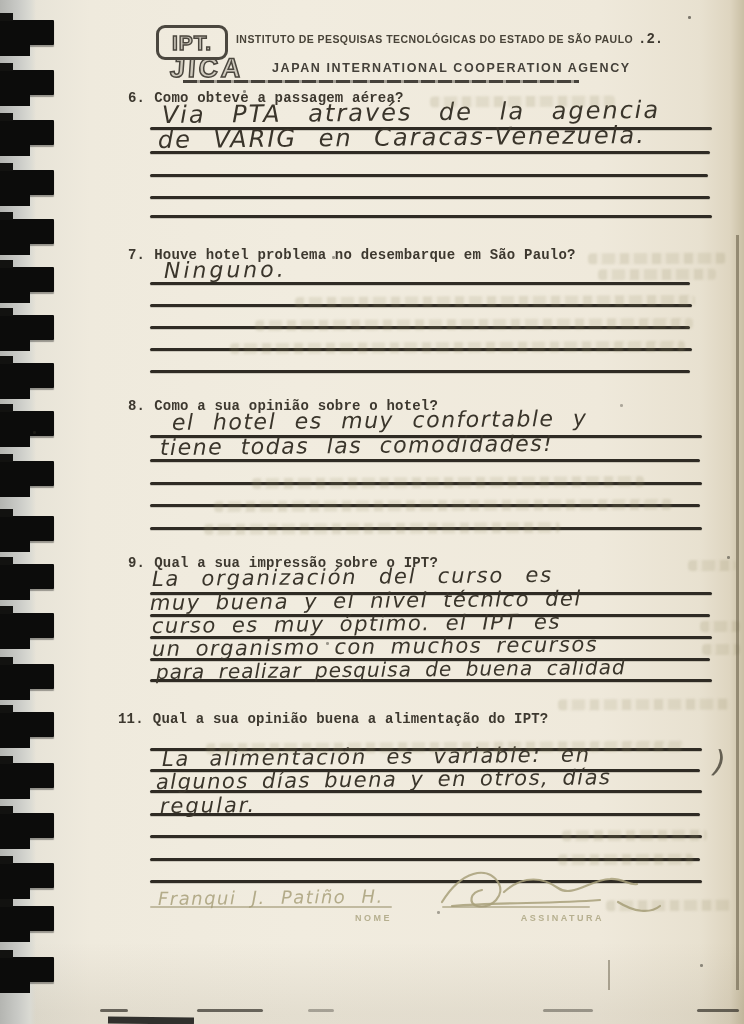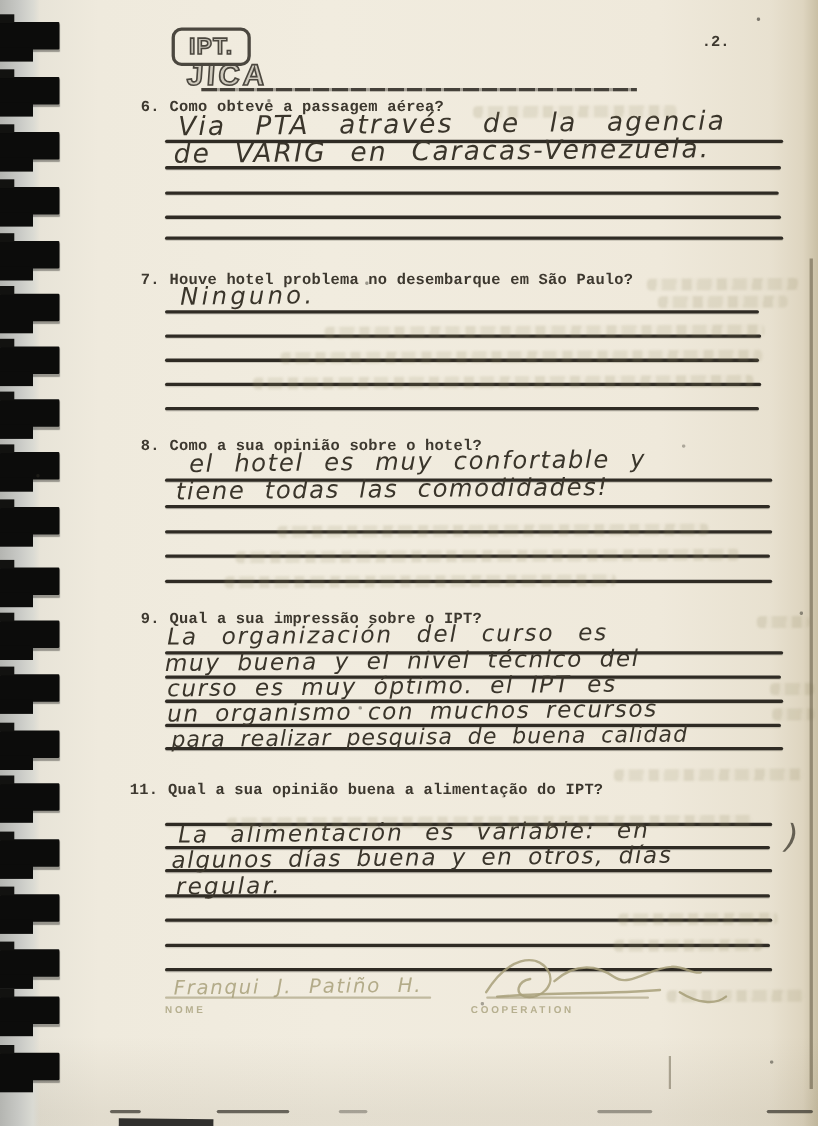--- a/index.html
+++ b/index.html
@@ -43,21 +43,21 @@
     box-shadow:0 1px 0 rgba(47,43,36,.18); }
   .rule.faint { height:1.8px; background:rgba(162,154,118,.6); box-shadow:none; }
 
   
   .hw { position:absolute; white-space:nowrap; font-family:"DejaVu Sans", sans-serif;
     font-style:italic; color:#3a352b; transform:rotate(-.6deg); transform-origin:left bottom; }
   .hw.faint { color:rgba(168,160,122,.85); }
 
   
   .sig-label { position:absolute; font:700 9px "Liberation Sans", sans-serif; letter-spacing:2.5px;
-    color:rgba(168,160,124,.8); text-align:left; }
+    color:rgba(168,160,124,.8); text-align:right; }
   .sig-svg { position:absolute; left:432px; top:862px; }
 
   
   .ghost { position:absolute; height:11px; border-radius:4px; opacity:.5; filter:blur(1.1px);
     transform:rotate(-.3deg);
     background:repeating-linear-gradient(93deg, rgba(151,143,104,.40) 0 9px, rgba(151,143,104,.06) 9px 14px,
       rgba(151,143,104,.32) 14px 27px, rgba(151,143,104,.05) 27px 32px); }
   .stray-paren { position:absolute; left:714px; top:744px; font:italic 400 30px "DejaVu Sans", sans-serif;
     color:rgba(58,53,43,.75); transform:rotate(4deg); }
   .edge-line-right { position:absolute; left:736px; top:235px; width:2.5px; height:755px;
@@ -99,22 +99,24 @@
       <div class="tooth" style="top: 763px;"></div>
       <div class="tooth" style="top: 813px;"></div>
       <div class="tooth" style="top: 863px;"></div>
       <div class="tooth" style="top: 906px;"></div>
       <div class="tooth" style="top: 957px;"></div>
     </div>
 
   <div class="ipt-box">
     <span>IPT.</span>
   </div>
+  <div class="institute">INSTITUTO DE PESQUISAS TECNOLÓGICAS DO ESTADO DE SÃO PAULO</div>
   <div class="pagenum">.2.</div>
   <div class="jica-logo">JICA</div>
+  <div class="agency">JAPAN INTERNATIONAL COOPERATION AGENCY</div>
   <div class="agency-underline"></div>
 
   <div class="q" style="left:128px; top:90px;">
     <span>6.</span>
     <span>Como obteve a passagem aérea?</span>
   </div>
   <div class="rule" style="left:150px; top:127px; width:562px;"></div>
   <div class="rule" style="left:150px; top:151px; width:560px;"></div>
   <div class="rule" style="left:150px; top:174px; width:558px;"></div>
   <div class="rule" style="left:150px; top:196px; width:560px;"></div>
@@ -180,21 +182,21 @@
   <div class="sig-label" style="left:150px; top:913px; width:242px;">NOME</div>
   <svg class="sig-svg" width="235" height="62" viewBox="0 0 235 62">
     <g fill="none" stroke="rgba(168,160,122,.85)" stroke-width="2.2" stroke-linecap="round">
       <path d="M10 40 C30 8, 55 4, 66 20 C74 33, 60 47, 45 44 C36 42, 38 30, 50 28"></path>
       <path d="M72 30 C92 12, 112 16, 126 26 C140 36, 158 18, 178 17 C190 16, 198 24, 205 22"></path>
       <path d="M20 44 C70 40, 120 42, 168 38"></path>
       <path d="M186 40 C202 50, 218 52, 228 44"></path>
     </g>
   </svg>
   <div class="rule faint" style="left:442px; top:906px; width:148px;"></div>
-  <div class="sig-label" style="left:428px; top:913px; width:176px;">COOPERATION</div>
+  <div class="sig-label" style="left:428px; top:913px; width:176px;">ASSINATURA</div>
 
   <div class="ghost" style="top:96px; left:430px; width:185px;"></div>
   <div class="ghost" style="top:253px; left:588px; width:138px;"></div>
   <div class="ghost" style="top:269px; left:598px; width:118px;"></div>
   <div class="ghost" style="top:296px; left:295px; width:400px;"></div>
   <div class="ghost" style="top:319px; left:255px; width:438px;"></div>
   <div class="ghost" style="top:342px; left:230px; width:455px;"></div>
   <div class="ghost" style="top:477px; left:252px; width:392px;"></div>
   <div class="ghost" style="top:500px; left:214px; width:458px;"></div>
   <div class="ghost" style="top:523px; left:204px; width:356px;"></div>

